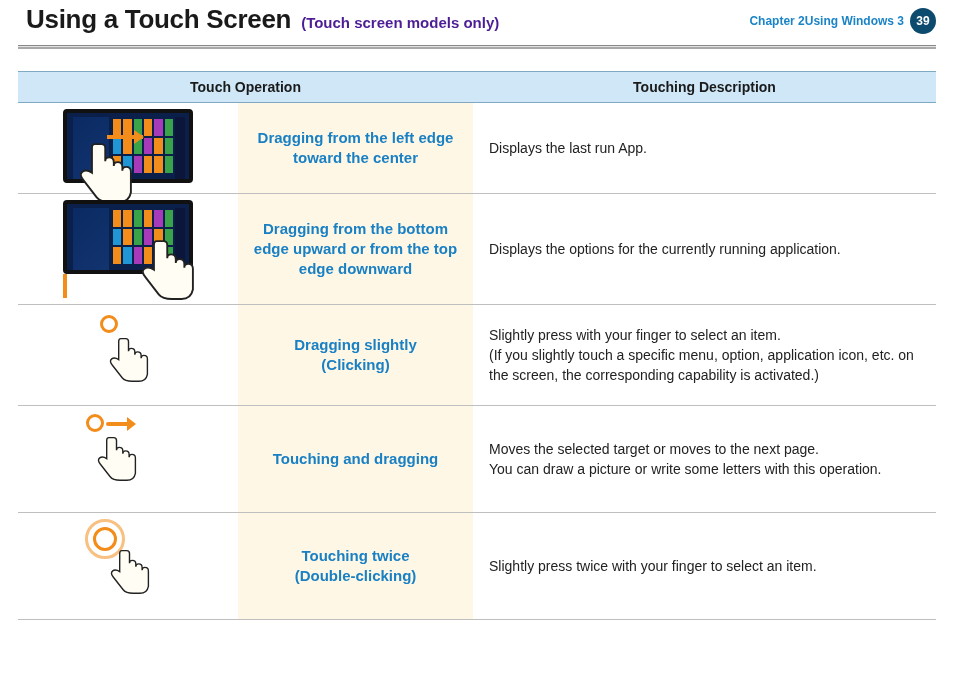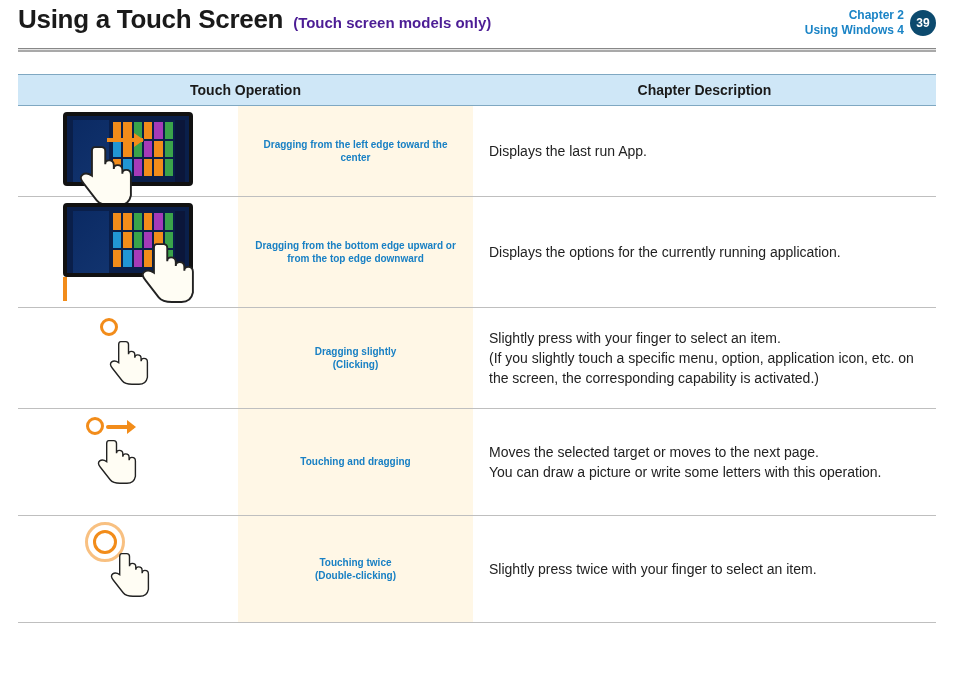--- a/index.html
+++ b/index.html
@@ -1,37 +1,37 @@
 <!DOCTYPE html>
 <html><head>
 <meta charset="utf-8">
 <style>
   * { box-sizing: border-box; margin: 0; padding: 0; }
   html, body { width: 954px; height: 677px; font-family: "Segoe UI", "Helvetica Neue", Arial, sans-serif; background: #fff; color: #222; }
   .page { width: 954px; height: 677px; position: relative; padding: 0 18px; }
 
   
-  .hdr { display: flex; align-items: flex-start; justify-content: space-between; padding-top: 4px; }
+  .hdr { display: flex; align-items: flex-start; justify-content: space-between; padding-top: 4px; margin-left: 8px; }
   .title-wrap { display: flex; align-items: baseline; gap: 10px; }
   .title { font-size: 26px; font-weight: 700; color: #1a1a1a; letter-spacing: -0.3px; }
   .subtitle { font-size: 15px; font-weight: 700; color: #4c1d95; }
   .chapinfo { text-align: right; font-size: 12px; font-weight: 700; color: #1b84c6; line-height: 1.25; padding-top: 4px; display: flex; align-items: center; gap: 6px; }
-  .chapinfo .lines { display: flex; flex-direction: column; align-items: flex-end; }
+  .chapinfo .lines { display: flex; flex-direction: row; align-items: flex-end; }
   .pagebadge { display: inline-flex; width: 26px; height: 26px; border-radius: 50%; background: #0c4a6e; color: #fff; align-items: center; justify-content: center; font-size: 12px; font-weight: 700; }
 
   .divider { margin-top: 10px; height: 4px; background: linear-gradient(to bottom, rgba(0,0,0,0) 0, rgba(0,0,0,0.45) 2px, rgba(0,0,0,0) 4px); border-top: 1px solid #888; }
 
   
   .tbl { margin-top: 22px; width: 100%; border-collapse: collapse; }
   .th { background: #cfe7f7; font-weight: 700; text-align: center; font-size: 14px; color: #1a1a1a; padding: 7px 4px; border-top: 1px solid #7fa8c2; border-bottom: 1px solid #7fa8c2; }
   .th-l { width: 455px; margin-left: 16px; }
   .th-r { }
   .cell { border-bottom: 1px solid #bfbfbf; vertical-align: middle; }
   .iconcell { width: 220px; background: #fff; text-align: center; padding: 6px 4px; }
-  .opcell { width: 235px; background: #fff7e6; text-align: center; color: #1980c4; font-weight: 700; font-size: 10px; padding: 6px 10px; line-height: 1.35; }
+  .opcell { width: 235px; background: #fff7e6; text-align: center; color: #1980c4; font-weight: 700; font-size: 15px; padding: 6px 10px; line-height: 1.35; }
   .desccell { padding: 10px 16px; font-size: 14px; color: #222; line-height: 1.45; }
   .desccell p + p { margin-top: 0; }
 
   
   .gesture { position: relative; display: inline-block; }
   .screen { width: 130px; height: 74px; border-radius: 4px; background: #0a1f4a; border: 4px solid #111; position: relative; overflow: hidden; }
   .screen::before { content:""; position:absolute; top:4px; left:6px; width:36px; height:64px; background: linear-gradient(135deg,#0b2a63,#12346f); }
   .screen::after { content:""; position:absolute; top:4px; right:4px; width:10px; height:64px; background:#0b163a; }
   .tiles { position:absolute; top:6px; left:46px; right:16px; bottom:6px; display:grid; grid-template-columns: repeat(6, 1fr); grid-auto-rows: 1fr; gap:2px; }
   .tiles span { background:#f28c1a; display:block; }
@@ -69,33 +69,33 @@
 <div class="page">
 
   <div class="hdr">
     <div class="title-wrap">
       <span class="title">Using a Touch Screen</span>
       <span class="subtitle">(Touch screen models only)</span>
     </div>
     <div class="chapinfo">
       <div class="lines">
         <span>Chapter 2</span>
-        <span>Using Windows 4</span>
+        <span>Using Windows 3</span>
       </div>
       <span class="pagebadge">39</span>
     </div>
   </div>
 
   <div class="divider"></div>
 
   <table class="tbl">
     <thead>
       <tr>
         <th class="th th-l" colspan="2">Touch Operation</th>
-        <th class="th th-r">Chapter Description</th>
+        <th class="th th-r">Touching Description</th>
       </tr>
     </thead>
     <tbody>
 
       <tr class="row1">
         <td class="cell iconcell">
           <div class="gesture">
             <div class="screen">
                 <div class="tiles">
                   <span></span>

